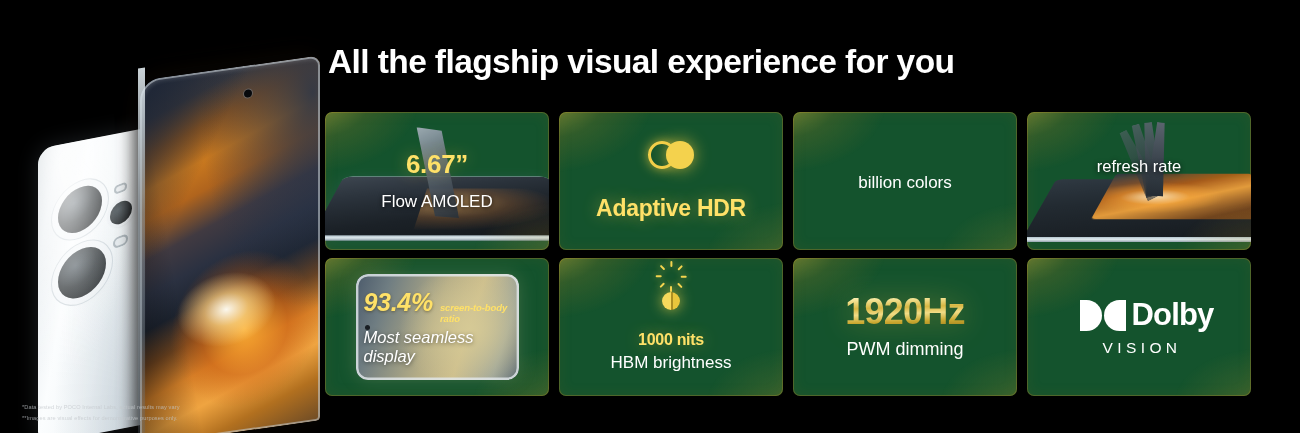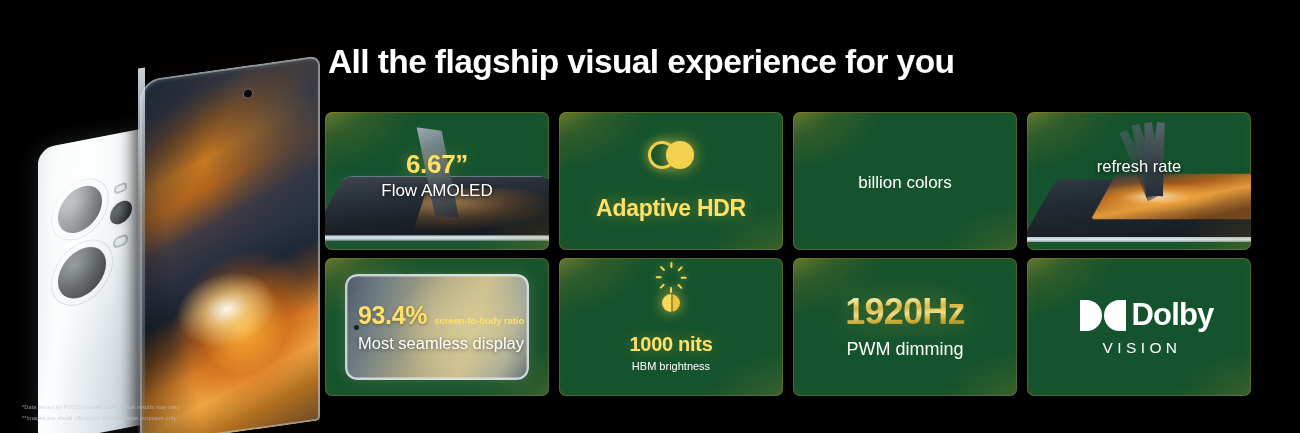--- a/index.html
+++ b/index.html
@@ -151,21 +151,21 @@
     transform:rotate(-5deg);
     filter:blur(.3px);
   }
   .c1 .warm{
     position:absolute; left:96px; top:62px; width:132px; height:66px;
     background:radial-gradient(ellipse at 18% 40%, rgba(255,186,96,.55), rgba(240,140,50,.22) 42%, rgba(0,0,0,0) 74%);
     transform:perspective(260px) rotateX(52deg);
   }
   .c1 .inner{ justify-content:flex-start; padding-top:37px; }
   .c1 .big{ font-size:26px; }
-  .c1 .sub{ font-size:17px; margin-top:1px; text-shadow:0 1px 4px rgba(0,0,0,.85); }
+  .c1 .sub{ font-size:17px; margin-top:12px; text-shadow:0 1px 4px rgba(0,0,0,.85); }
 
   
   .hdr-icon{ position:relative; width:46px; height:28px; margin-bottom:26px; }
   .hdr-icon i{ position:absolute; top:0; width:28px; height:28px; border-radius:50%; box-sizing:border-box; }
   .hdr-icon i.ring{ left:0; border:3.2px solid #f3cf4a; background:transparent;
                     box-shadow:0 0 12px rgba(247,206,62,.7); }
   .hdr-icon i.fill{ left:18px; background:#f4d24d; box-shadow:0 0 16px rgba(247,206,62,.68); }
   .c2 .big{ font-size:23px; }
 
   
@@ -212,26 +212,27 @@
   .c4 .blades span:nth-child(2){ transform:rotate(-15deg); opacity:.72; }
   .c4 .blades span:nth-child(3){ transform:rotate(-5deg); opacity:.88; }
   .c4 .blades span:nth-child(4){ transform:rotate(5deg); opacity:1; }
   .c4 .inner{ justify-content:flex-start; padding-top:44px; }
   .c4 .big{ font-size:26px; }
   .c4 .sub{ font-size:16.5px; margin-top:1px; text-shadow:0 1px 5px rgba(0,0,0,.9); }
 
   
   .c5 .art{ position:absolute; inset:0; display:flex; align-items:center; justify-content:center; }
   .c5 .pane{
-    position:relative; width:184px; height:106px; border-radius:12px;
+    position:relative; width:163px; height:106px; border-radius:12px;
     background:
       radial-gradient(ellipse 66% 90% at 70% 52%, rgba(214,202,150,.95), rgba(150,160,150,0) 66%),
       linear-gradient(108deg,#4b5a6b 0%,#6f7d82 18%,#b4ac86 48%,#cdbe8c 66%,#9aa39a 86%,#5d6a73 100%);
     box-shadow:inset 0 0 0 2.4px rgba(226,232,236,.82), 0 0 18px rgba(200,190,140,.22);
     overflow:hidden;
+    font-style:italic;
   }
   .c5 .cam{ position:absolute; left:9px; top:50%; width:5px; height:5px; margin-top:-2.5px;
             border-radius:50%; background:#1a1f24; }
   .c5 .txt{ position:absolute; inset:0; display:flex; flex-direction:column;
             align-items:center; justify-content:center; padding-left:8px; }
   .c5 .row1{ display:flex; align-items:baseline; gap:7px; }
   .c5 .big{ font-size:25px; text-shadow:0 1px 3px rgba(60,50,10,.5); }
   .c5 .tiny{ color:#ffe168; font-size:9.5px; font-weight:bold; letter-spacing:-.1px; }
   .c5 .sub{ font-size:16.5px; margin-top:4px; text-shadow:0 1px 4px rgba(0,0,0,.55); }
 
@@ -240,22 +241,22 @@
   .sun .disc{
     position:absolute; left:11px; top:11px; width:18px; height:18px; border-radius:50%;
     background:linear-gradient(90deg,#f7d95c 0 50%, #e9c63c 50% 100%);
     box-shadow:0 0 14px rgba(247,214,74,.75);
   }
   .sun .disc::after{ content:""; position:absolute; left:50%; top:0; width:1.6px; height:100%;
                      background:rgba(120,96,14,.55); }
   .sun b{ position:absolute; left:50%; top:50%; width:2.4px; height:6px; border-radius:2px;
           background:#f4d44f; transform-origin:50% -9.5px; margin-left:-1.2px; margin-top:-15.5px;
           box-shadow:0 0 6px rgba(247,214,74,.7); }
-  .c6 .big{ font-size:20px; }
-  .c6 .sub{ font-size:11px; margin-top:4px; }
+  .c6 .big{ font-size:16px; }
+  .c6 .sub{ font-size:17px; margin-top:4px; }
 
   
   .metal{
     font-size:36px; font-weight:bold; letter-spacing:-.8px; line-height:1;
     background:linear-gradient(178deg,#fffbe8 0%,#f6e79b 16%,#d8b743 38%,#f2dd86 54%,#c9a72f 74%,#8c6f17 100%);
     -webkit-background-clip:text; background-clip:text;
     -webkit-text-fill-color:transparent; color:transparent;
     filter:drop-shadow(0 0 14px rgba(230,190,60,.4));
   }
   .c7 .sub{ font-size:18px; margin-top:9px; }

